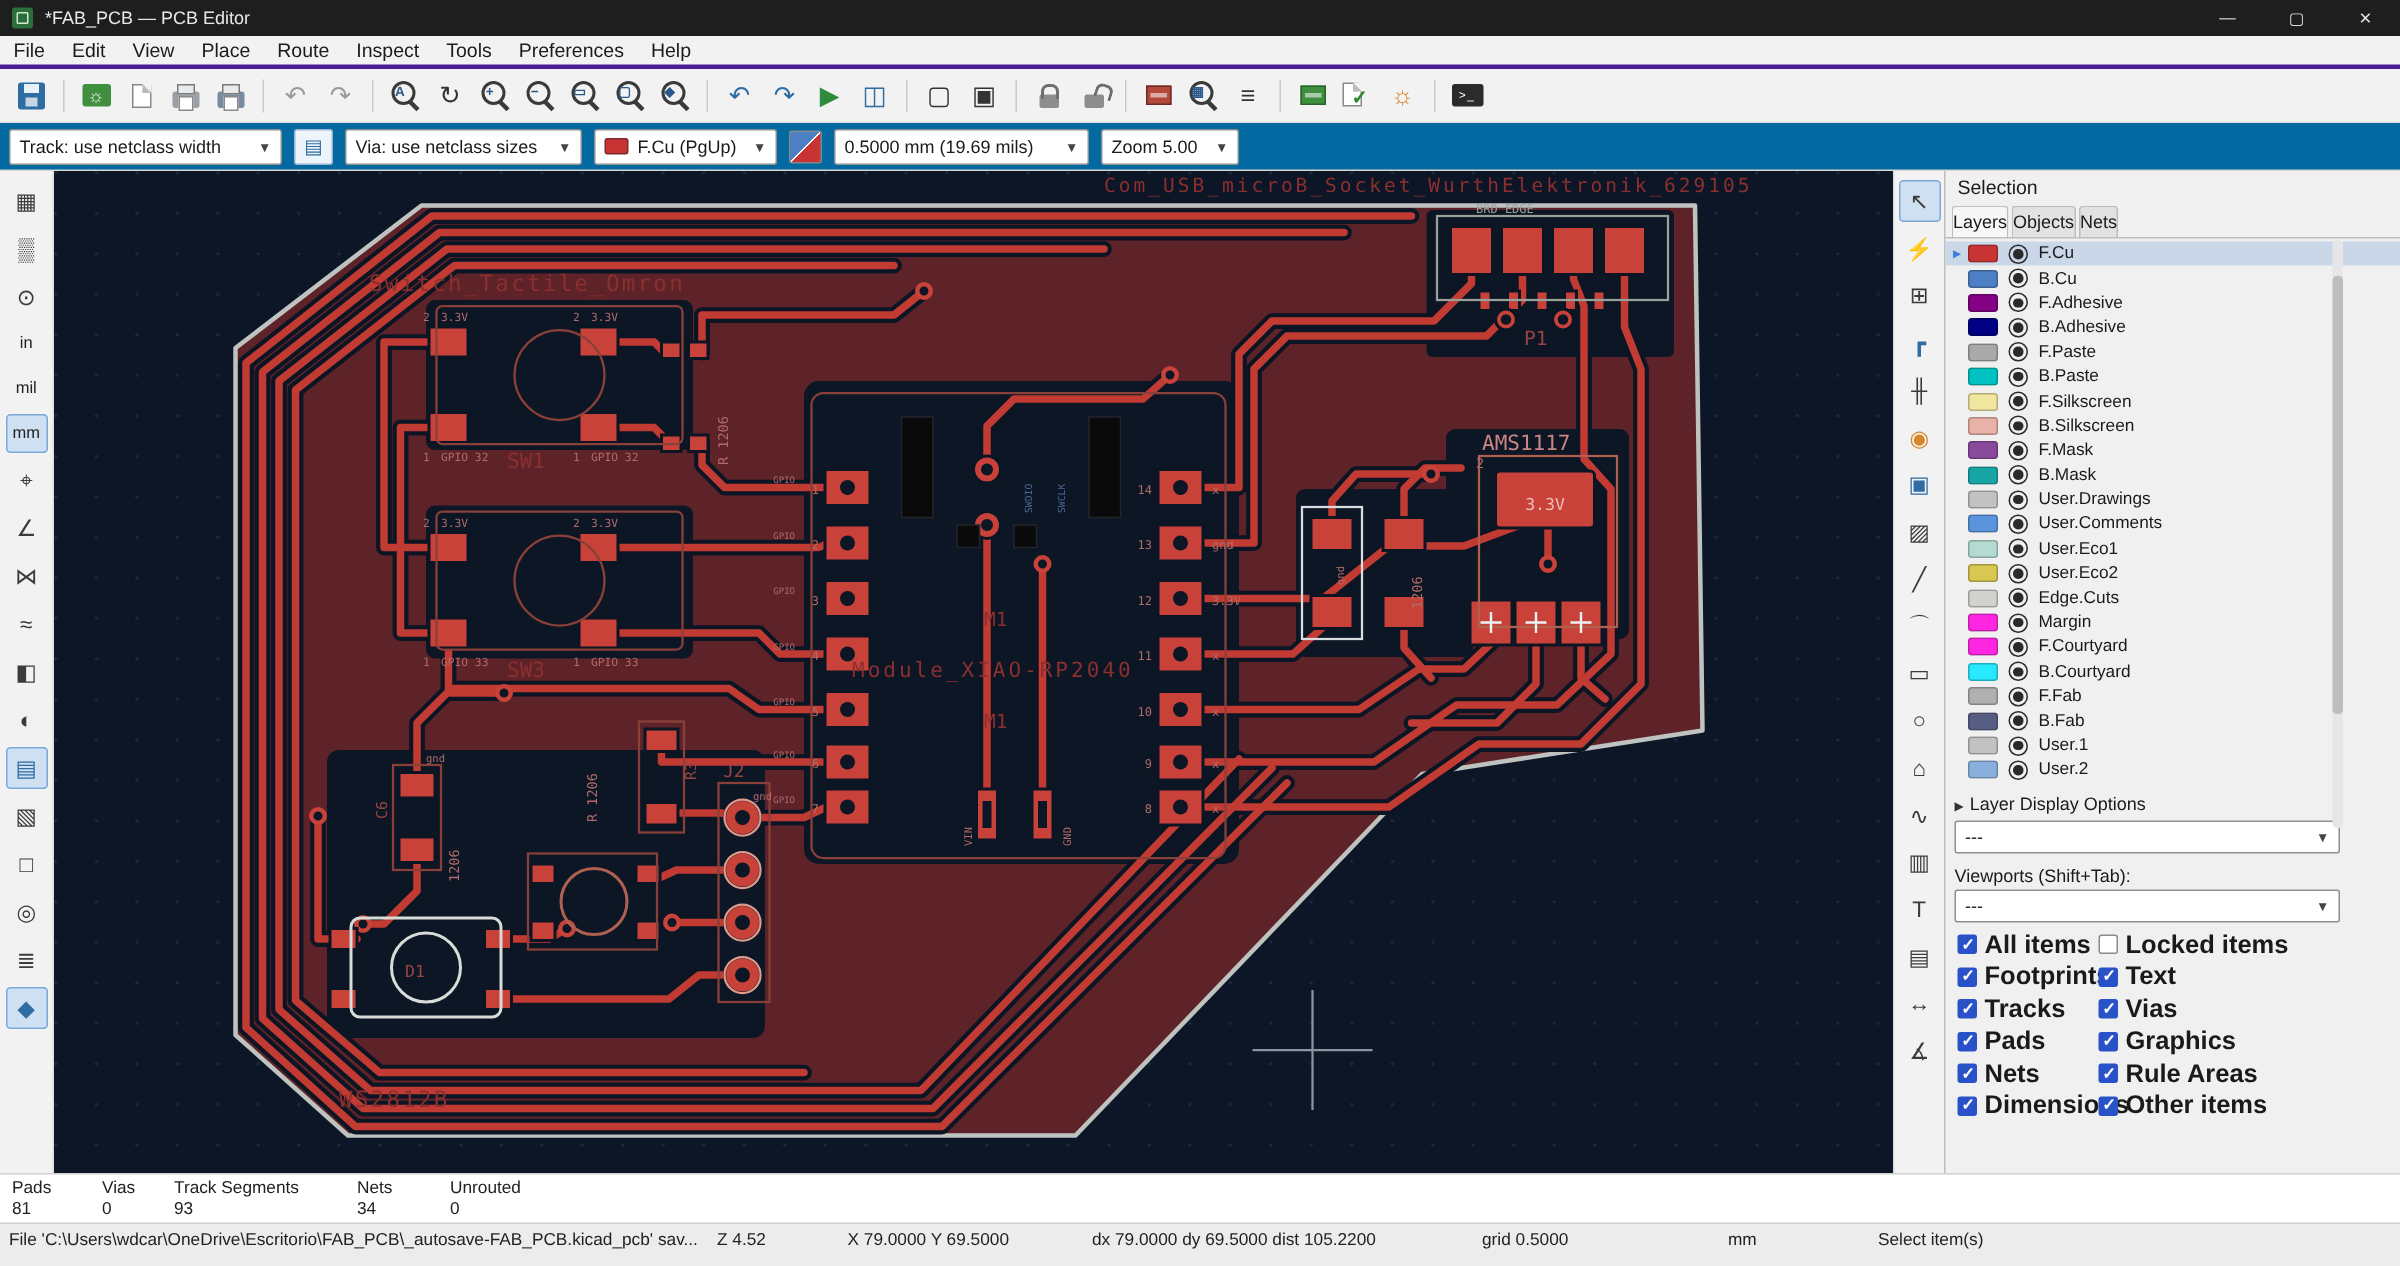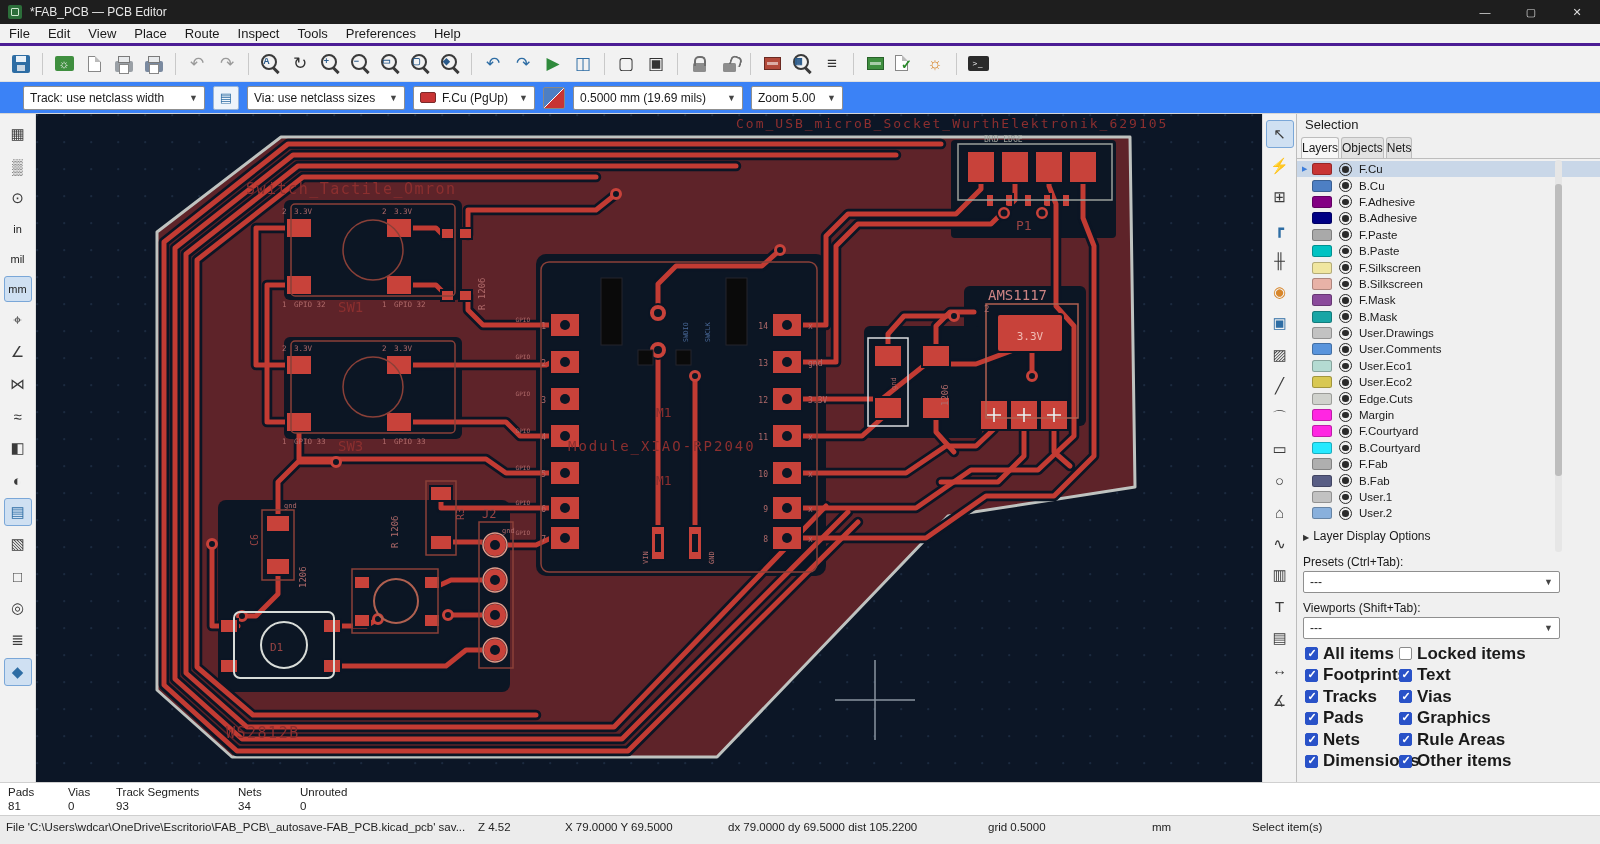--- a/index.html
+++ b/index.html
@@ -48,22 +48,22 @@
     border-bottom:none;border-radius:5px 5px 0 0;}
   .unlockb::before{transform:translateX(6px) rotate(18deg);}
   .chip{width:17px;height:13px;border:1px solid #6a2a22;background:#b2493a;position:relative;}
   .chip.greenc{background:#3f8f3f;border-color:#28622a;}
   .chip::before{content:"";position:absolute;left:2px;right:2px;top:4px;bottom:4px;background:rgba(255,255,255,.55);}
   .drcw{position:relative;width:20px;height:18px;}
   .drcw .sheet{position:absolute;left:0;top:0;}
   .drcw .ck{position:absolute;left:6px;top:2px;color:#2a8a2a;font-weight:bold;font-size:13px;}
   .term{width:21px;height:15px;background:#2b2b2b;border-radius:2px;color:#fff;font-size:8px;
     display:flex;align-items:center;justify-content:center;letter-spacing:1px;}
-  .toolbar2{position:absolute;left:0;top:82px;width:1600px;height:32px;background:#3b82f6;
-    display:flex;align-items:center;padding-left:23px;gap:8px;border-bottom:1px solid #d6d6d6;}
+  .toolbar2{position:absolute;left:0;top:82px;width:1600px;height:32px;background:#0369a1;
+    display:flex;align-items:center;padding-left:6px;gap:8px;border-bottom:1px solid #d6d6d6;}
   .combo{height:24px;background:#fff;border:1px solid #8f8f8f;border-radius:2px;display:flex;
     align-items:center;font-size:12px;color:#1a1a1a;padding:0 6px;position:relative;flex:none;}
   .combo .arr{margin-left:auto;padding-left:8px;font-size:9px;color:#444;}
   .cswatch{width:16px;height:11px;border-radius:2px;margin-right:6px;border:1px solid #7a2a2a;}
   .tb2btn{width:26px;height:24px;border:1px solid #9ab4d4;border-radius:2px;background:#eef4fb;
     display:flex;align-items:center;justify-content:center;flex:none;}
   .diagicon{width:22px;height:22px;flex:none;background:linear-gradient(135deg,#4d7fc4 0 48%,#fff 48% 52%,#c83434 52% 100%);border:1px solid #888;border-radius:2px;}
   
   .ltb{position:absolute;left:0;top:114px;width:36px;height:668px;background:#f2f2f2;
     border-right:1px solid #ddd;display:flex;flex-direction:column;align-items:center;padding-top:6px;gap:4px;}
@@ -782,21 +782,20 @@
         <span class="lnm">User.1</span>
       </div>
     <div class="lrow">
         <span class="larr"></span>
         <span class="sw" style="background: rgb(137, 176, 220);"></span>
         <span class="eye"></span>
         <span class="lnm">User.2</span>
       </div>
   </div>
   <div class="ldo"><span class="tri">▶</span><span>Layer Display Options</span></div>
-  <div class="plabel">Presets (Ctrl+Tab):</div>
   <div class="combo pcombo">
       <span>---</span>
       <span class="arr">▼</span>
     </div>
   <div class="plabel">Viewports (Shift+Tab):</div>
   <div class="combo pcombo">
       <span>---</span>
       <span class="arr">▼</span>
     </div>
   <div class="sfgrid">

